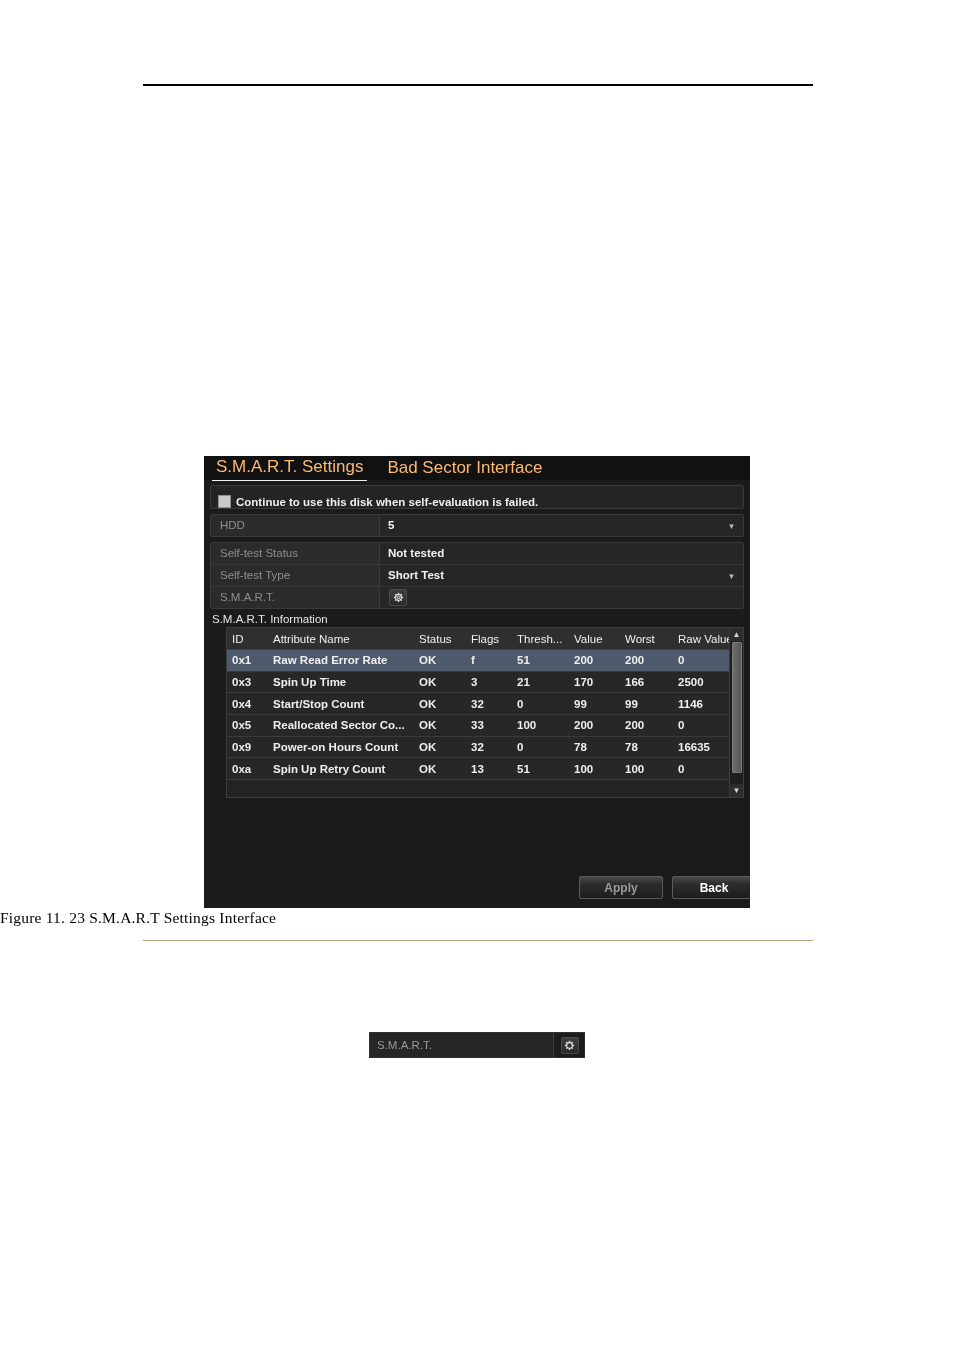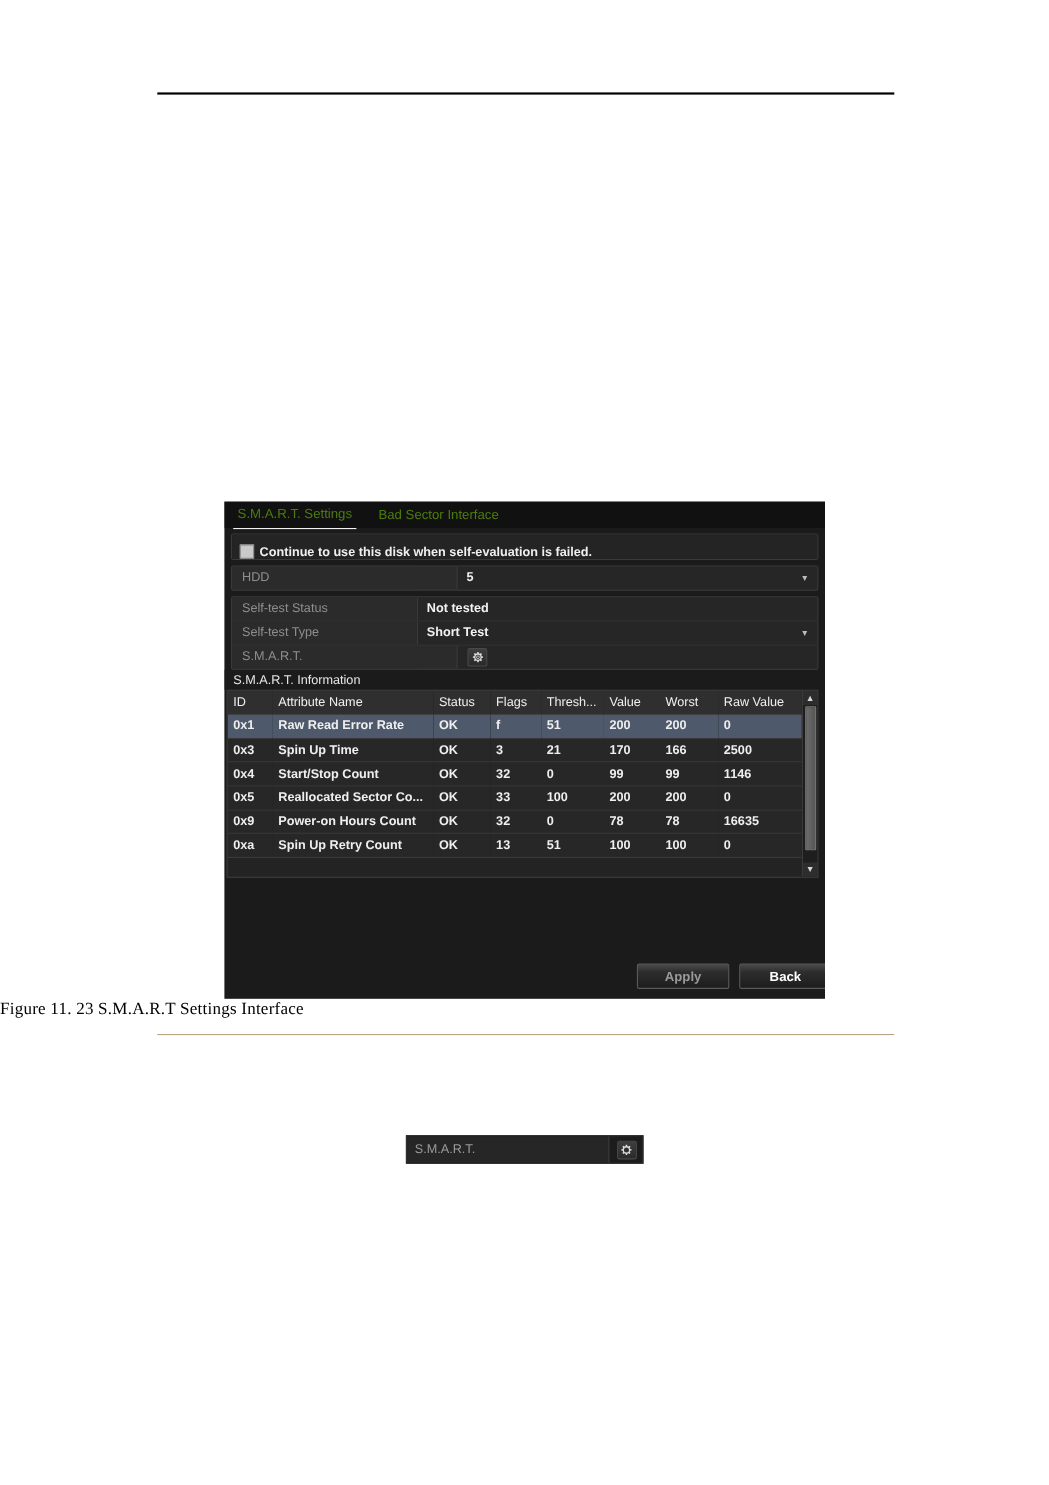--- a/index.html
+++ b/index.html
@@ -63,22 +63,22 @@
   
   .tabbar {
     height: 24px;
     background: #111111;
     display: flex;
     align-items: center;
     padding: 0 0 0 8px;
     box-sizing: border-box;
   }
   .tab {
-    font-size: 12px;
-    color: #4d7c0f;
+    font-size: 17px;
+    color: #fdba74;
     padding: 0 4px;
     line-height: 24px;
     white-space: nowrap;
   }
   .tab.active {
     border-bottom: 1px solid #f2f2f2;
     padding-bottom: 1px;
     margin-right: 16px;
   }
 
@@ -113,21 +113,21 @@
     white-space: nowrap;
   }
 
   .frow {
     display: flex;
     align-items: center;
     height: 21px;
     border-bottom: 1px solid #363636;
     position: relative;
   }
-  .frow:last-child { border-bottom: none; gap: 36px; }
+  .frow:last-child { border-bottom: none; }
   .frow .flabel {
     width: 168px;
     flex: 0 0 168px;
     padding-left: 9px;
     box-sizing: border-box;
     color: #8e8e8e;
     font-size: 11.5px;
     background: #2b2b2b;
     line-height: 21px;
     height: 21px;
@@ -180,21 +180,21 @@
   
   .section-caption {
     padding: 4px 0 2px 8px;
     font-size: 11.5px;
     color: #e6e6e6;
     background: #1b1b1b;
   }
 
   
   .table-wrap {
-    margin: 0 6px 0 2px;
+    margin: 0 6px 0 22px;
     border: 1px solid #3d3d3d;
     background: #232323;
     display: flex;
     height: 171px;
     box-sizing: border-box;
     overflow: hidden;
   }
   .table-main {
     flex: 1 1 auto;
     overflow: hidden;

